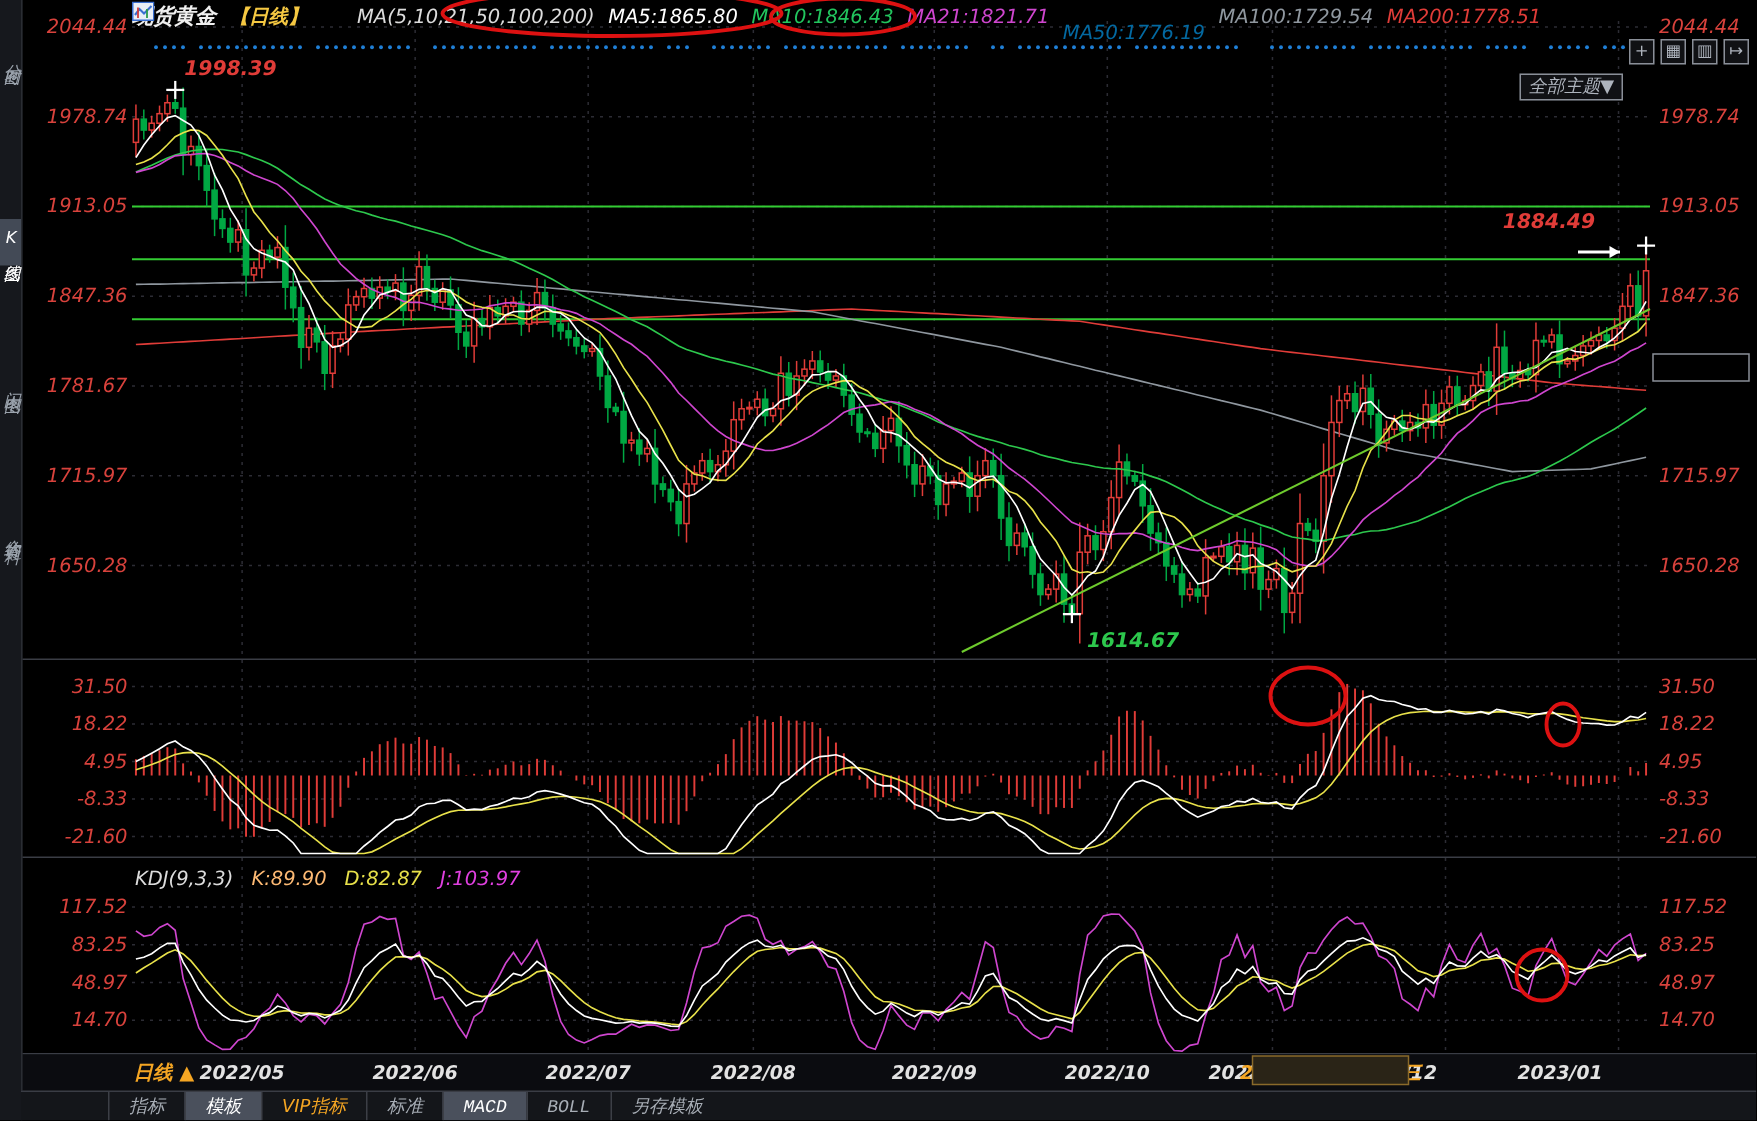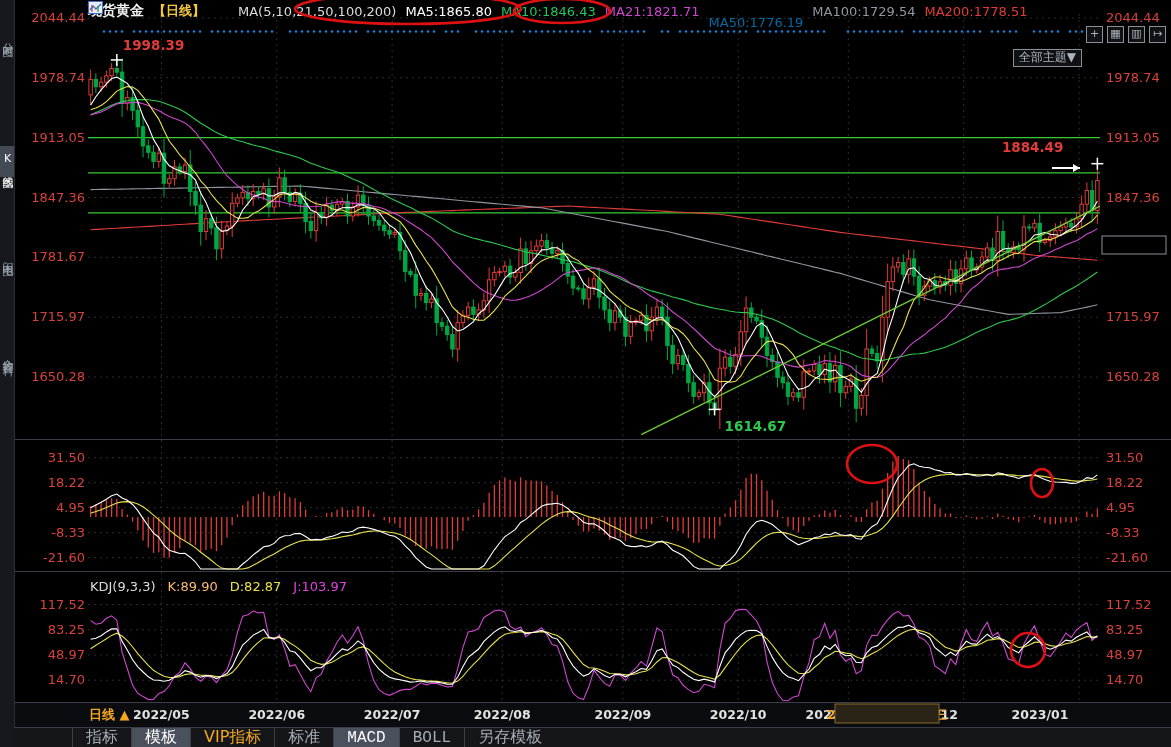--- a/index.html
+++ b/index.html
@@ -1,17 +1,17 @@
 <!DOCTYPE html>
 <html><head>
 <meta charset="utf-8">
 <style>
   html,body{margin:0;padding:0;background:#000;}
   #app{position:relative;width:1171px;height:747px;background:#000;overflow:hidden;
-       font-family:"DejaVu Sans","Liberation Sans",sans-serif;}
+       font-family:"DejaVu Sans","Liberation Sans",sans-serif;font-style:italic;}
   svg{position:absolute;left:0;top:0;}
   #overlay-svg{pointer-events:none;z-index:60;}
   
   #sidebar{position:absolute;left:0;top:0;width:14px;height:747px;background:#16181d;
            border-right:1px solid #2a2d33;z-index:20;}
   .side-item{position:absolute;left:0;width:14px;writing-mode:vertical-rl;text-orientation:upright;
              font-size:11px;color:#9ba3ad;letter-spacing:2px;text-align:center;cursor:pointer;}
   .side-item.sel{background:#434a56;color:#fff;padding:6px 0;}
   
   #header{position:absolute;left:88px;top:1px;height:20px;display:flex;align-items:center;
@@ -28,21 +28,21 @@
             line-height:13px;text-align:center;background:#101114;cursor:pointer;}
   
   .pane-header{position:absolute;left:90px;display:flex;gap:12px;font-size:13px;z-index:20;white-space:nowrap;}
   #macd-header{top:441px;} #kdj-header{top:579px;}
   
   #period-label{position:absolute;left:89px;top:706px;color:#f5a623;font-weight:bold;
                 font-size:13px;z-index:20;cursor:pointer;}
   
   #toolbar{position:absolute;left:14px;right:0;bottom:0;height:19px;background:#14161a;
            border-top:1px solid #3a3d45;display:flex;align-items:stretch;padding-left:58px;z-index:20;}
-  .tb-item{display:flex;align-items:center;padding:0 13px;font-size:16px;color:#a7adb5;
+  .tb-item{display:flex;align-items:center;padding:0 13px;font-size:12px;color:#a7adb5;
            border-left:1px solid #3c3f46;cursor:pointer;}
   .tb-item:last-child{border-right:1px solid #3c3f46;margin-top:28px;}
   .tb-item.sel{background:#4a505c;color:#fff;}
   .tb-item.accent{color:#f5a623;}
   .tb-item.mono{font-family:"Liberation Mono","DejaVu Sans Mono",monospace;}
 </style>
 </head>
 <body>
 
 <div id="app">

